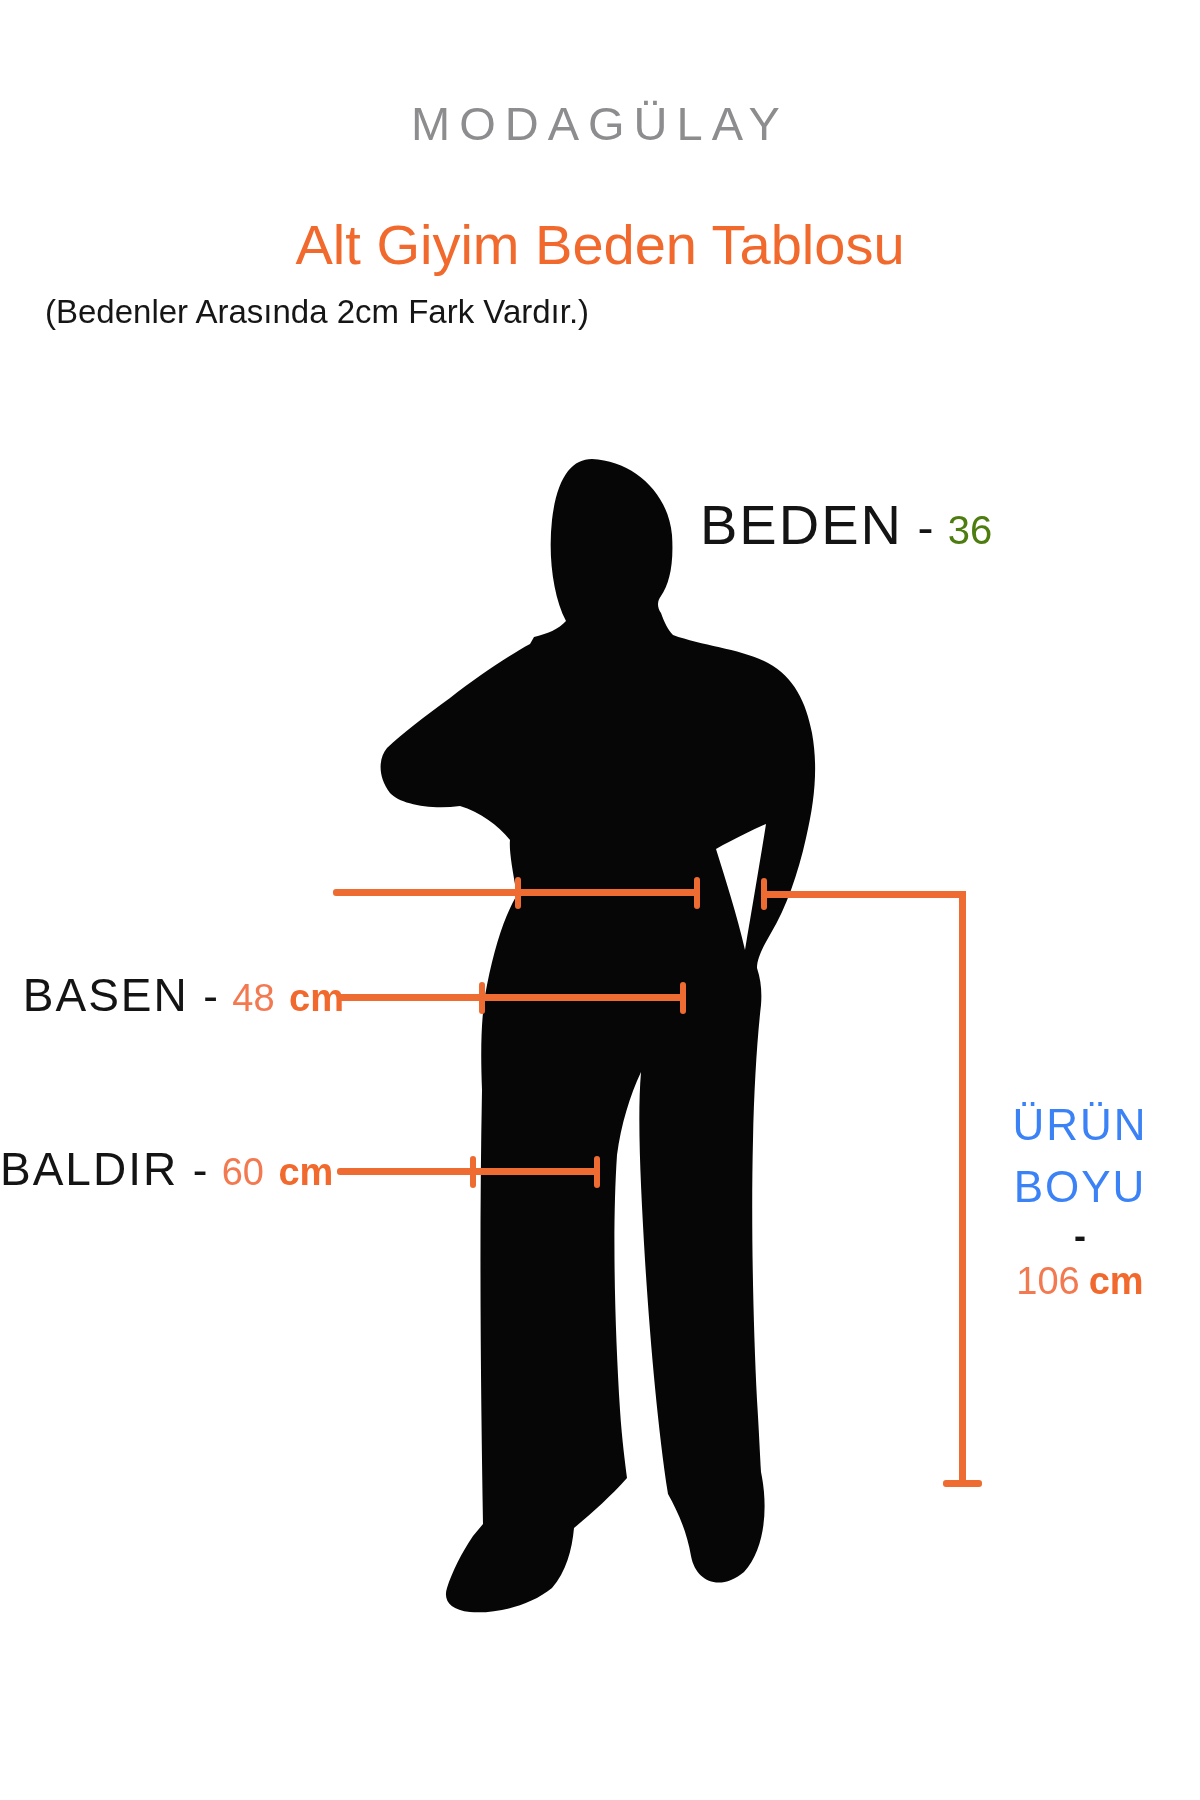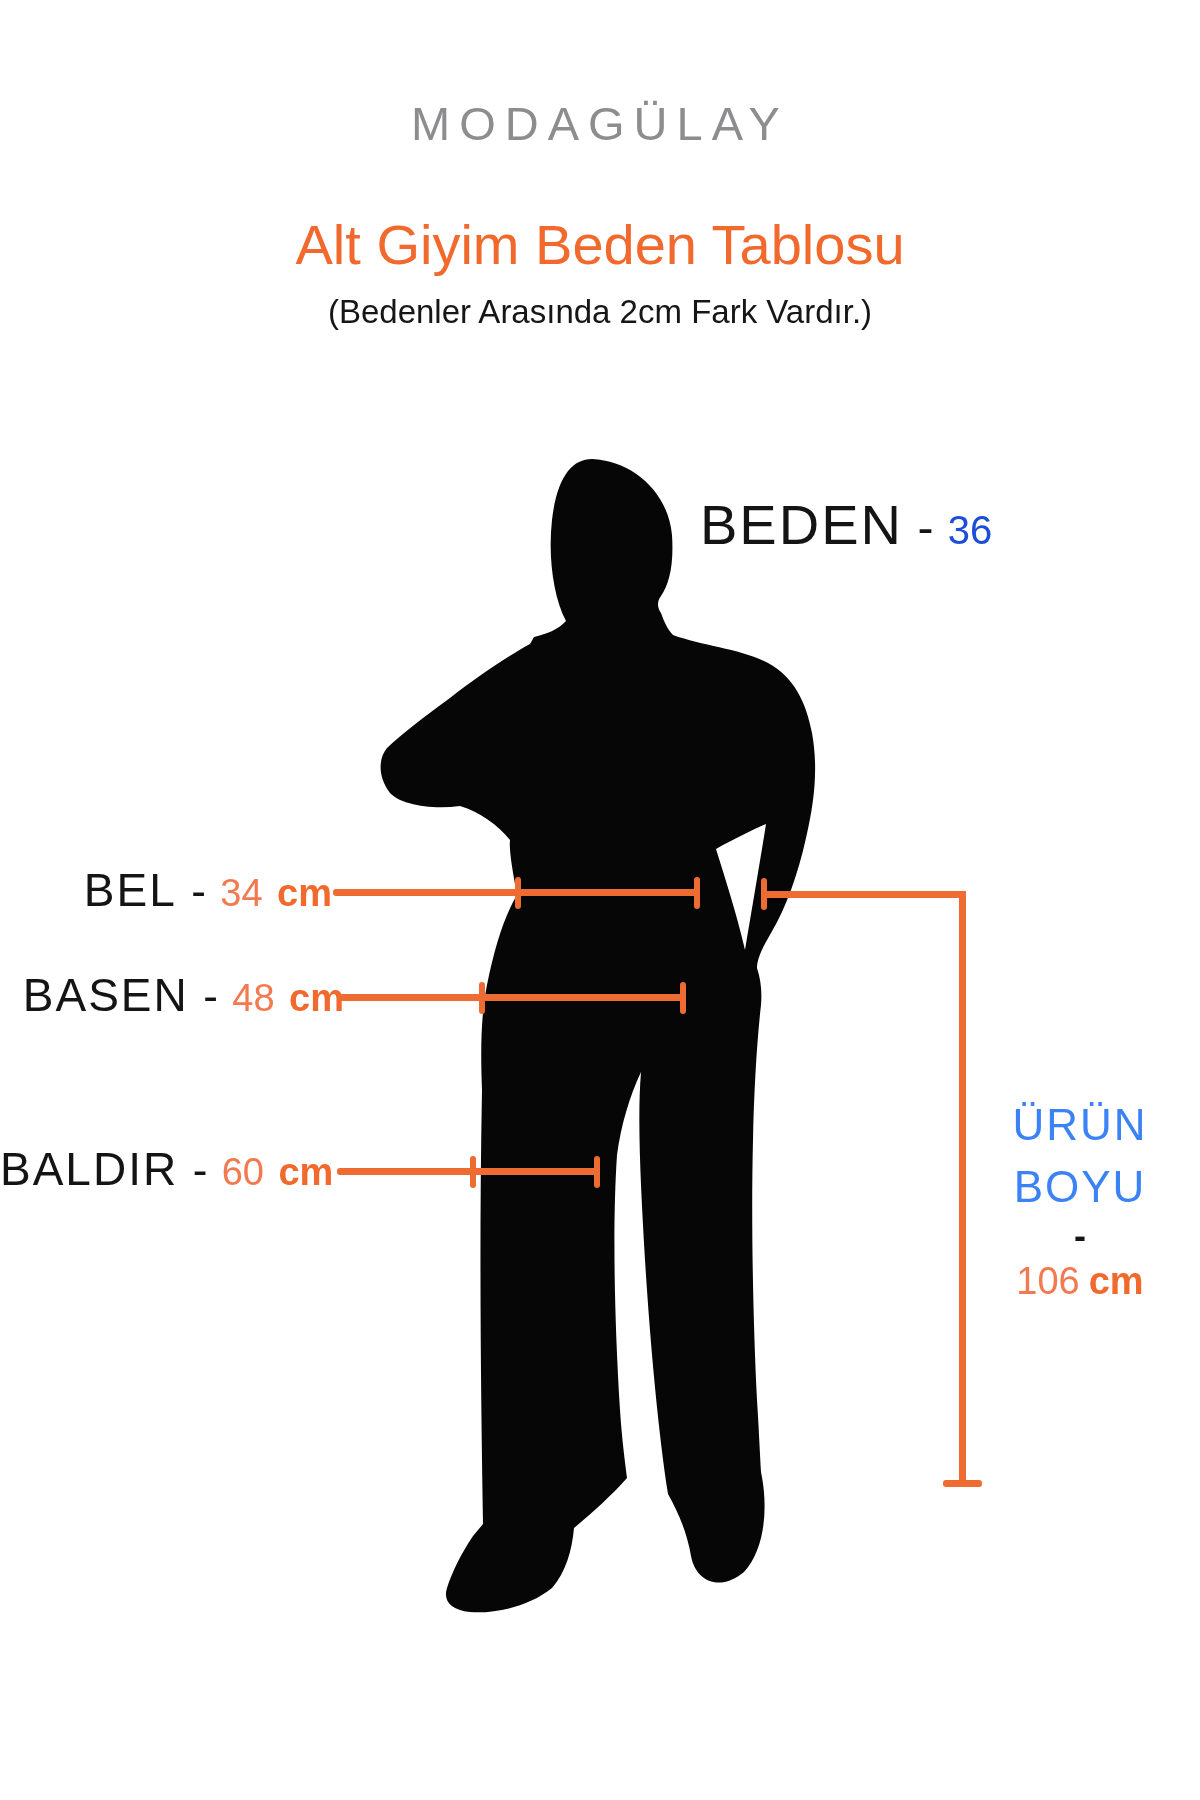--- a/index.html
+++ b/index.html
@@ -24,37 +24,37 @@
   }
   .title {
     left: 0; right: 0; top: 212px;
     text-align: center;
     font-size: 56px;
     font-weight: 500;
     color: #f1692c;
   }
   .subtitle {
     left: 0; right: 0; top: 293px;
-    text-align: center;
     font-size: 33px;
     font-weight: 400;
     color: #161616;
+    padding-left: 45px;
   }
 
   
   .figure-svg { left: 0; top: 0; width: 1200px; height: 1800px; }
 
   
   .size-badge {
     left: 700px; top: 492px;
     white-space: nowrap;
   }
   .size-badge .lbl { font-size: 56px; color: #141414; letter-spacing: 2px; }
   .size-badge .sep { font-size: 48px; color: #141414; margin: 0 10px; }
-  .size-badge .val { font-size: 40px; color: #1d4ed8; }
+  .size-badge .val { font-size: 40px; color: #4d7c0f; }
 
   
   .m-row {
     left: 0; width: 332px;
     text-align: right;
     white-space: nowrap;
   }
   .m-row .lbl { font-size: 46px; color: #141414; letter-spacing: 2px; }
   .m-row .sep { font-size: 44px; color: #141414; margin: 0 10px; }
   .m-row .val { font-size: 38px; color: #f37a50; }
@@ -137,26 +137,20 @@
       C 737 915 725 878 716 849
       Z"></path>
   </svg>
 
   <div class="abs size-badge">
     <span class="lbl">BEDEN</span>
     <span class="sep">-</span>
     <span class="val">36</span>
   </div>
 
-  <div class="abs m-row" style="top:863px;">
-    <span class="lbl">BEL</span>
-    <span class="sep">-</span>
-    <span class="val">34</span>
-    <span class="unit">cm</span>
-  </div>
   <div class="abs h-line" style="left:333px; top:889px; width:367px;"></div>
   <div class="abs v-tick" style="left:515px; top:877px;"></div>
   <div class="abs v-tick" style="left:694px; top:877px;"></div>
 
   <div class="abs m-row" style="top:968px;padding-left:12px;">
     <span class="lbl">BASEN</span>
     <span class="sep">-</span>
     <span class="val">48</span>
     <span class="unit">cm</span>
   </div>

